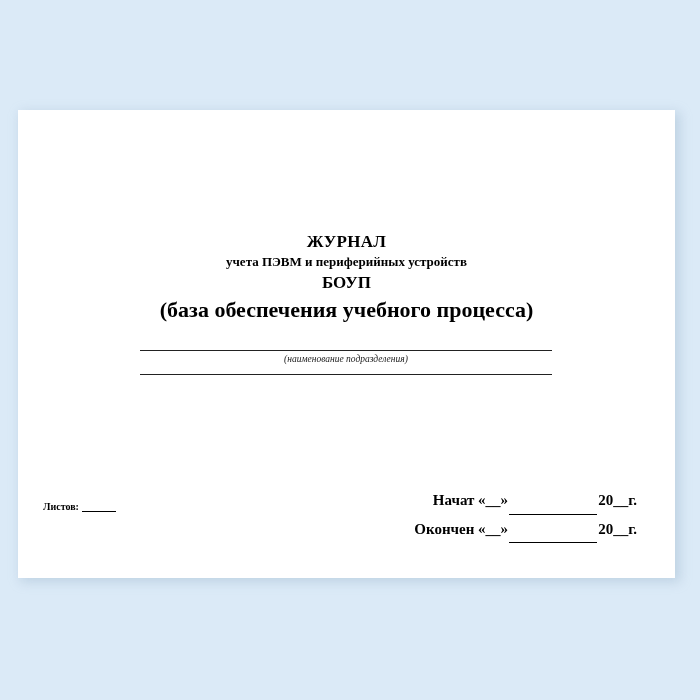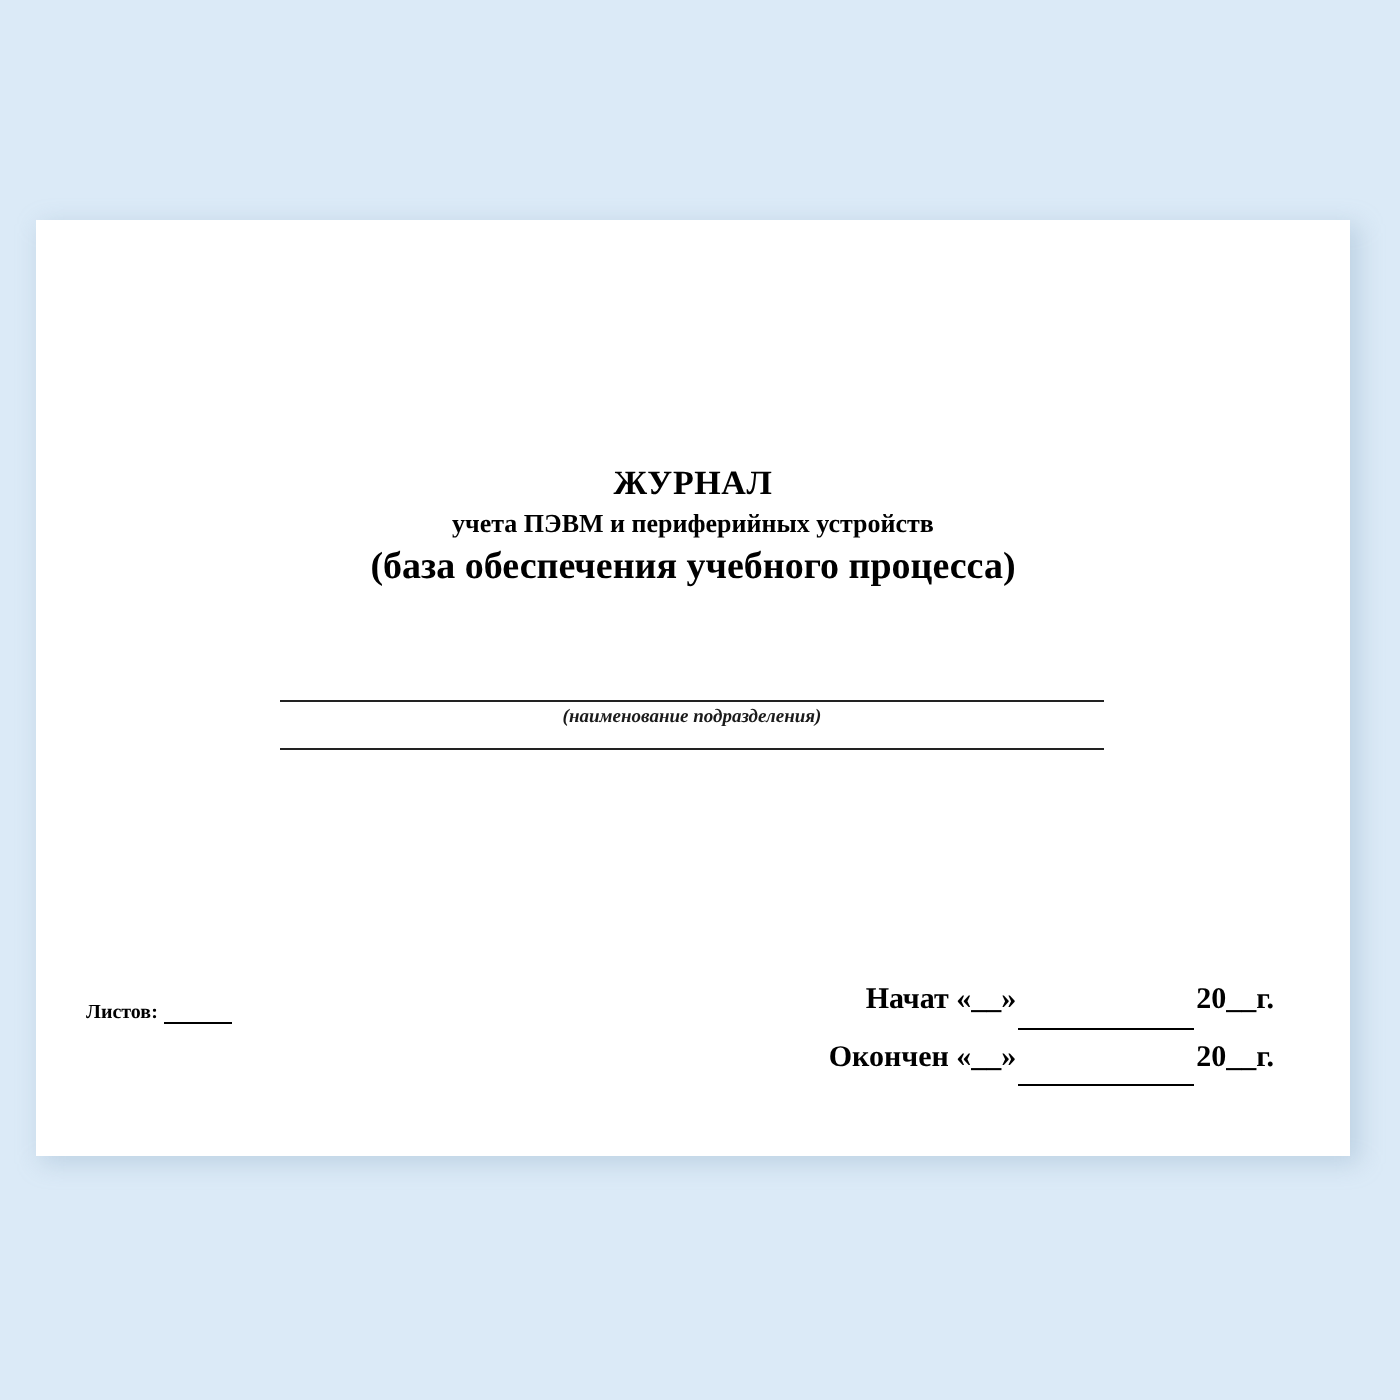--- a/index.html
+++ b/index.html
@@ -52,41 +52,40 @@
     letter-spacing: 0.3px;
   }
   .title-line-2 {
     font-size: 13px;
     text-align: center;
   }
   .title-line-3 {
     font-size: 17px;
   }
   .title-line-4 {
-    font-size: 19px;
+    font-size: 22px;
   }
   .rule-block {
     position: absolute;
     left: 122px;
     width: 412px;
     top: 240px;
   }
   .rule {
     height: 0;
     border-bottom: 1px solid #222222;
     width: 100%;
   }
   .rule-caption {
     text-align: center;
     font-size: 9.5px;
     font-style: italic;
     color: #1a1a1a;
     margin-top: 3px;
     margin-bottom: 7px;
-    font-weight: bold;
   }
   .rule-second {
     margin-top: 10px;
   }
   .sheets {
     position: absolute;
     left: 25px;
     top: 390px;
     font-size: 10px;
     font-weight: bold;
@@ -126,20 +125,21 @@
 
 <div class="stage">
 
   <div class="page-shadow"></div>
 
   <div class="page">
 
     <div class="doc-title">
       <div class="title-line-1">ЖУРНАЛ</div>
       <div class="title-line-2">учета ПЭВМ и периферийных устройств</div>
+      <div class="title-line-3">БОУП</div>
       <div class="title-line-4">(база обеспечения учебного процесса)</div>
     </div>
 
     <div class="rule-block">
       <div class="rule"></div>
       <div class="rule-caption">(наименование подразделения)</div>
       <div class="rule rule-second"></div>
     </div>
 
     <div class="sheets">

